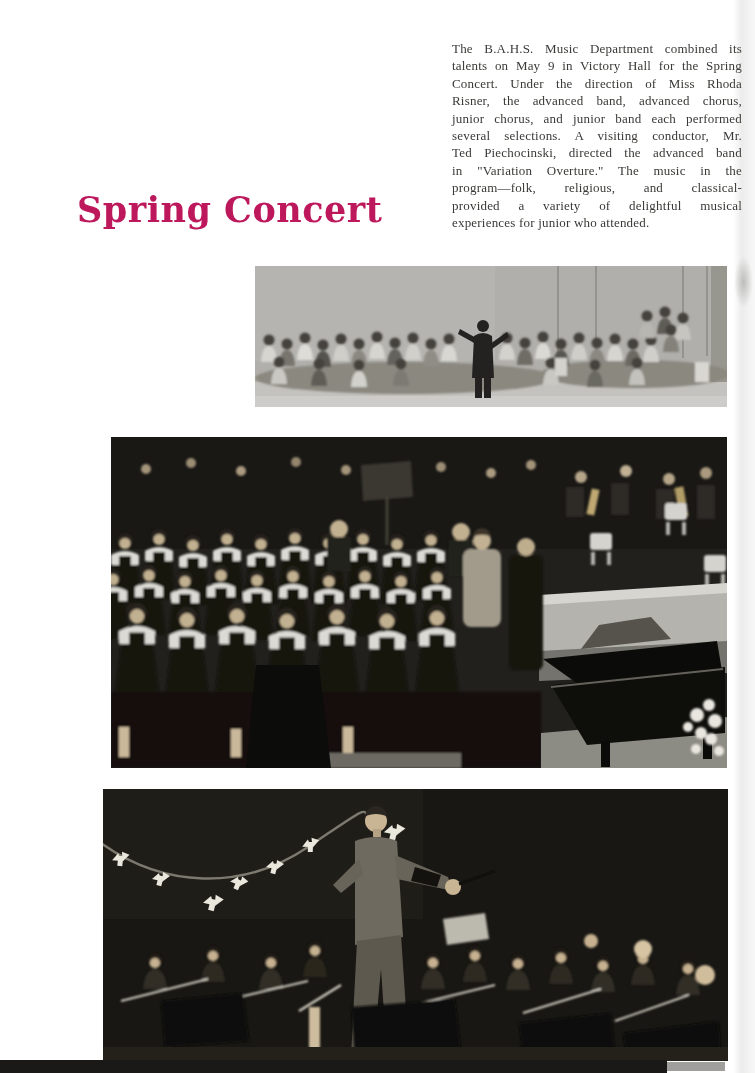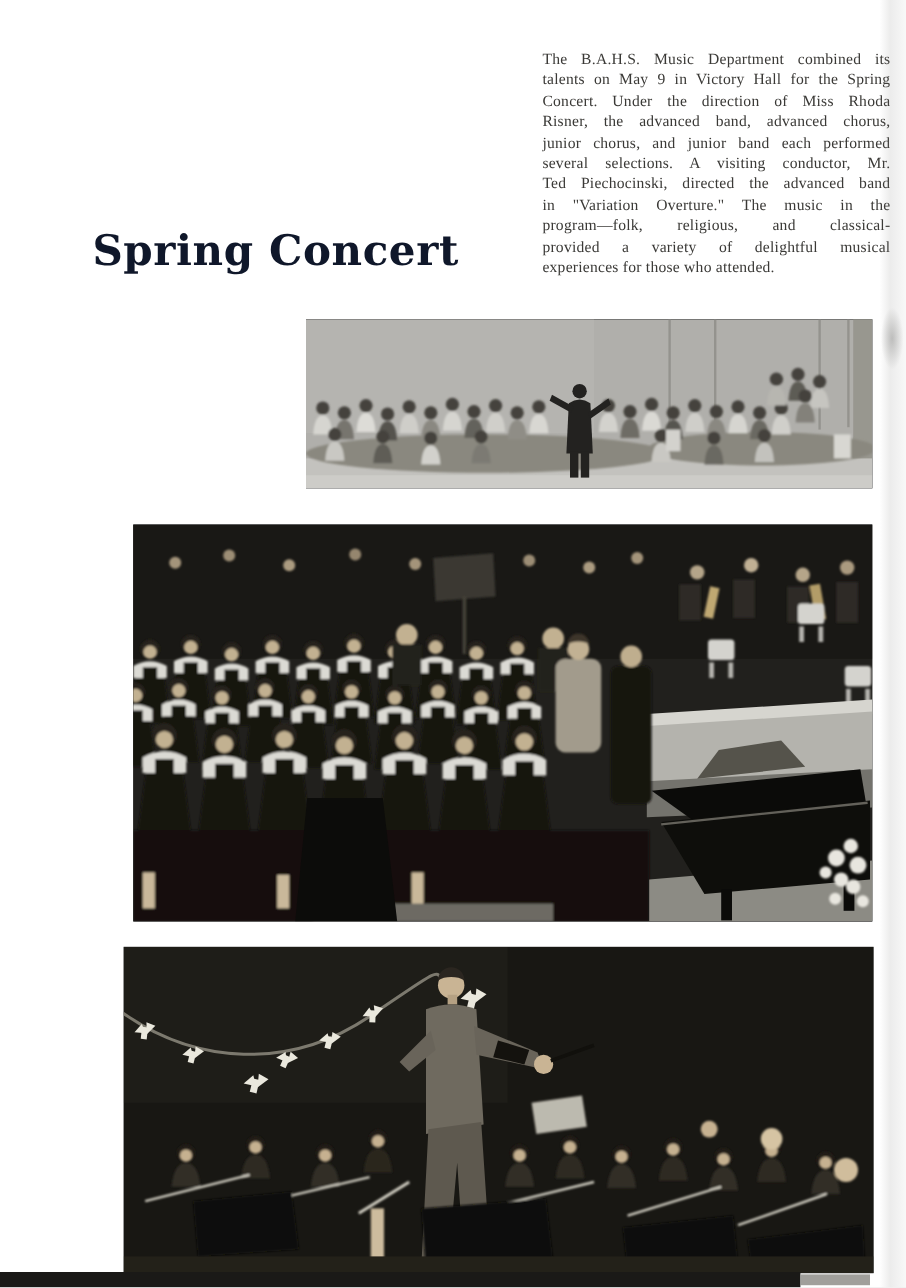--- a/index.html
+++ b/index.html
@@ -12,21 +12,21 @@
     position:absolute; left:452px; top:40px; width:290px;
     font-size:13px; line-height:17.4px; color:#3a3936;
     letter-spacing:0.2px;
   }
   .article-line{ text-align:justify; text-align-last:justify; white-space:normal; }
   .article-line:last-child{ text-align-last:left; }
   
   .headline{
     position:absolute; left:77px; top:189px; margin:0;
     font-family:"DejaVu Serif", serif; font-weight:bold;
-    font-size:35px; letter-spacing:0.5px; color:#0f172a;
+    font-size:35px; letter-spacing:0.5px; color:#be185d;
   }
   
   .photo{ position:absolute; overflow:hidden; background:#202020; }
   .photo svg{ display:block; width:100%; height:100%; }
   #photo1{ left:255px; top:266px; width:472px; height:141px; }
   #photo2{ left:111px; top:437px; width:616px; height:331px; }
   #photo3{ left:103px; top:789px; width:625px; height:272px; }
   
   .bottom-bar{ position:absolute; left:0; top:1060px; width:667px; height:13px; background:#1a1917; }
   .bottom-bar-tail{ position:absolute; left:667px; top:1062px; width:58px; height:9px; background:#8f8e8a; opacity:.85; }
@@ -49,21 +49,21 @@
     <div class="article-line">The B.A.H.S. Music Department combined its</div>
     <div class="article-line">talents on May 9 in Victory Hall for the Spring</div>
     <div class="article-line">Concert. Under the direction of Miss Rhoda</div>
     <div class="article-line">Risner, the advanced band, advanced chorus,</div>
     <div class="article-line">junior chorus, and junior band each performed</div>
     <div class="article-line">several selections. A visiting conductor, Mr.</div>
     <div class="article-line">Ted Piechocinski, directed the advanced band</div>
     <div class="article-line">in "Variation Overture." The music in the</div>
     <div class="article-line">program—folk, religious, and classical-</div>
     <div class="article-line">provided a variety of delightful musical</div>
-    <div class="article-line">experiences for those who attended.</div>
+    <div class="article-line">experiences for junior who attended.</div>
   </div>
 
   <h1 class="headline">Spring Concert</h1>
 
   <div class="photo" id="photo1" role="img" aria-label="Junior band and chorus seated in rows in Victory Hall with a conductor standing at center before a light paneled wall">
     <svg viewBox="0 0 472 141">
       <defs>
         <filter id="b1">
             <feGaussianBlur stdDeviation="1.1"></feGaussianBlur>
           </filter>

